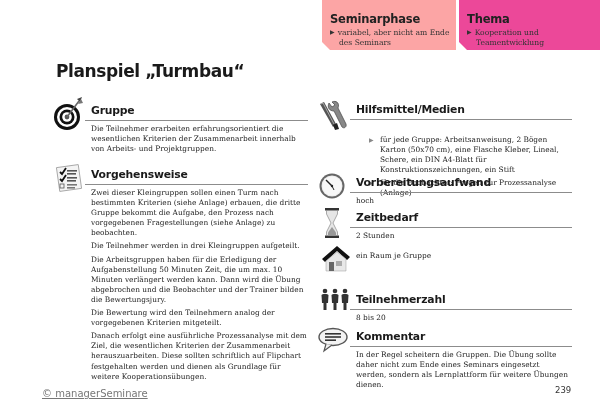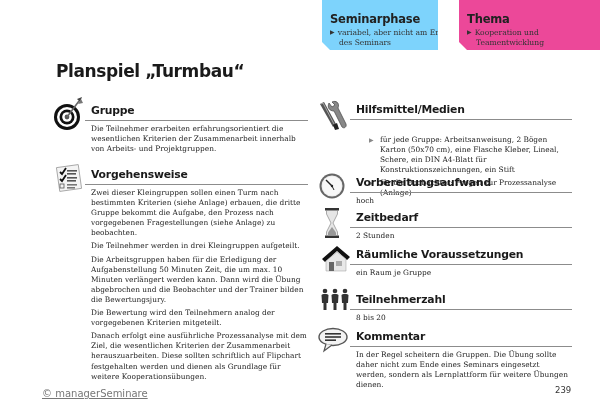--- a/index.html
+++ b/index.html
@@ -4,21 +4,21 @@
   <style>
     html, body { margin: 0; padding: 0; }
     body {
       width: 600px; height: 405px; background: #ffffff; position: relative; overflow: hidden;
       font-family: "DejaVu Serif", "Liberation Serif", serif; color: #222;
     }
     .hdr-panel {
       position: absolute; top: 0; height: 50px;
       clip-path: polygon(0 0, 100% 0, 100% 100%, 8px 100%, 0 calc(100% - 8px));
     }
-    .hdr-phase { left: 322px; width: 116px; background: #7dd3fc; }
+    .hdr-phase { left: 322px; width: 134px; background: #fca5a5; }
     .hdr-topic { left: 459px; width: 151px; background: #ec4899; }
     .hdr-title {
       font-family: "DejaVu Sans", "Liberation Sans", sans-serif; font-weight: bold;
       font-size: 11.5px; color: #222; position: absolute; left: 8px; top: 12px; letter-spacing: -0.2px;
     }
     .hdr-text {
       position: absolute; left: 8px; top: 27px; font-size: 7.6px; line-height: 10px; color: #333; width: 125px;
     }
     .hdr-text .tri { font-size: 6px; margin-right: 3px; vertical-align: 1px; }
     .hdr-text .indent { padding-left: 9px; }
@@ -158,21 +158,20 @@
     </div>
 </div>
 
 <svg class="icon" style="left:321px;top:244px" width="30" height="30" viewBox="0 0 30 30">
   <path d="M1 15 L16 2 L29 13 L26 16 L16 7 L4 18 Z" fill="#111"></path>
   <path d="M5 17 L16 8 L25 15 L25 27 L5 27 Z" fill="#e8e8e8" stroke="#999" stroke-width="0.5"></path>
   <rect x="8" y="18" width="5" height="9" fill="#666"></rect>
   <rect x="15" y="17" width="6" height="5" fill="#aaa"></rect>
 </svg>
 <div class="section" style="left:350px;top:248px;width:222px;">
-  <div class="sec-head">Räumliche Voraussetzungen</div>
   <div class="sec-body">
       <p>ein Raum je Gruppe</p>
     </div>
 </div>
 
 <svg class="icon" style="left:320px;top:288px" width="30" height="22" viewBox="0 0 30 22">
   <g fill="#333">
     <circle cx="5" cy="3" r="2.3"></circle>
       <path d="M1.5 7 C1.5 5.5 8.5 5.5 8.5 7 L8 15 L6.5 15 L6.5 22 L3.5 22 L3.5 15 L2 15 Z"></path>
     <circle cx="15" cy="3" r="2.3"></circle>

